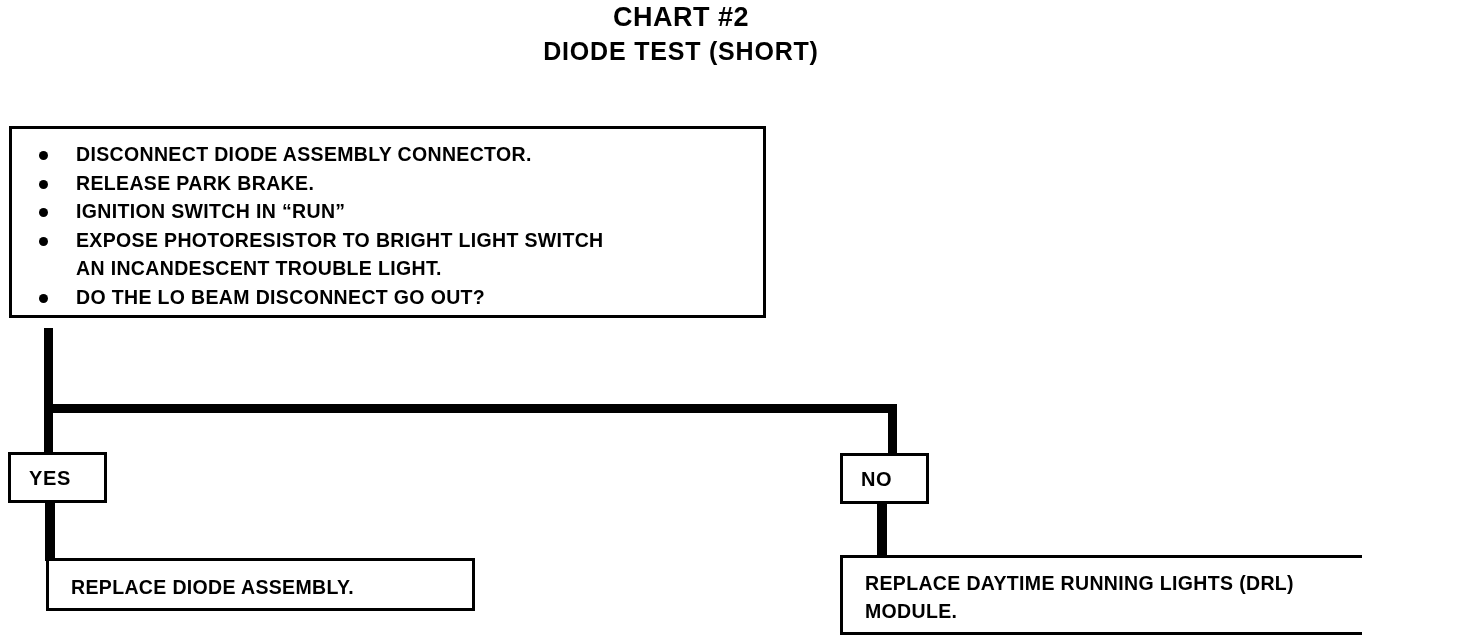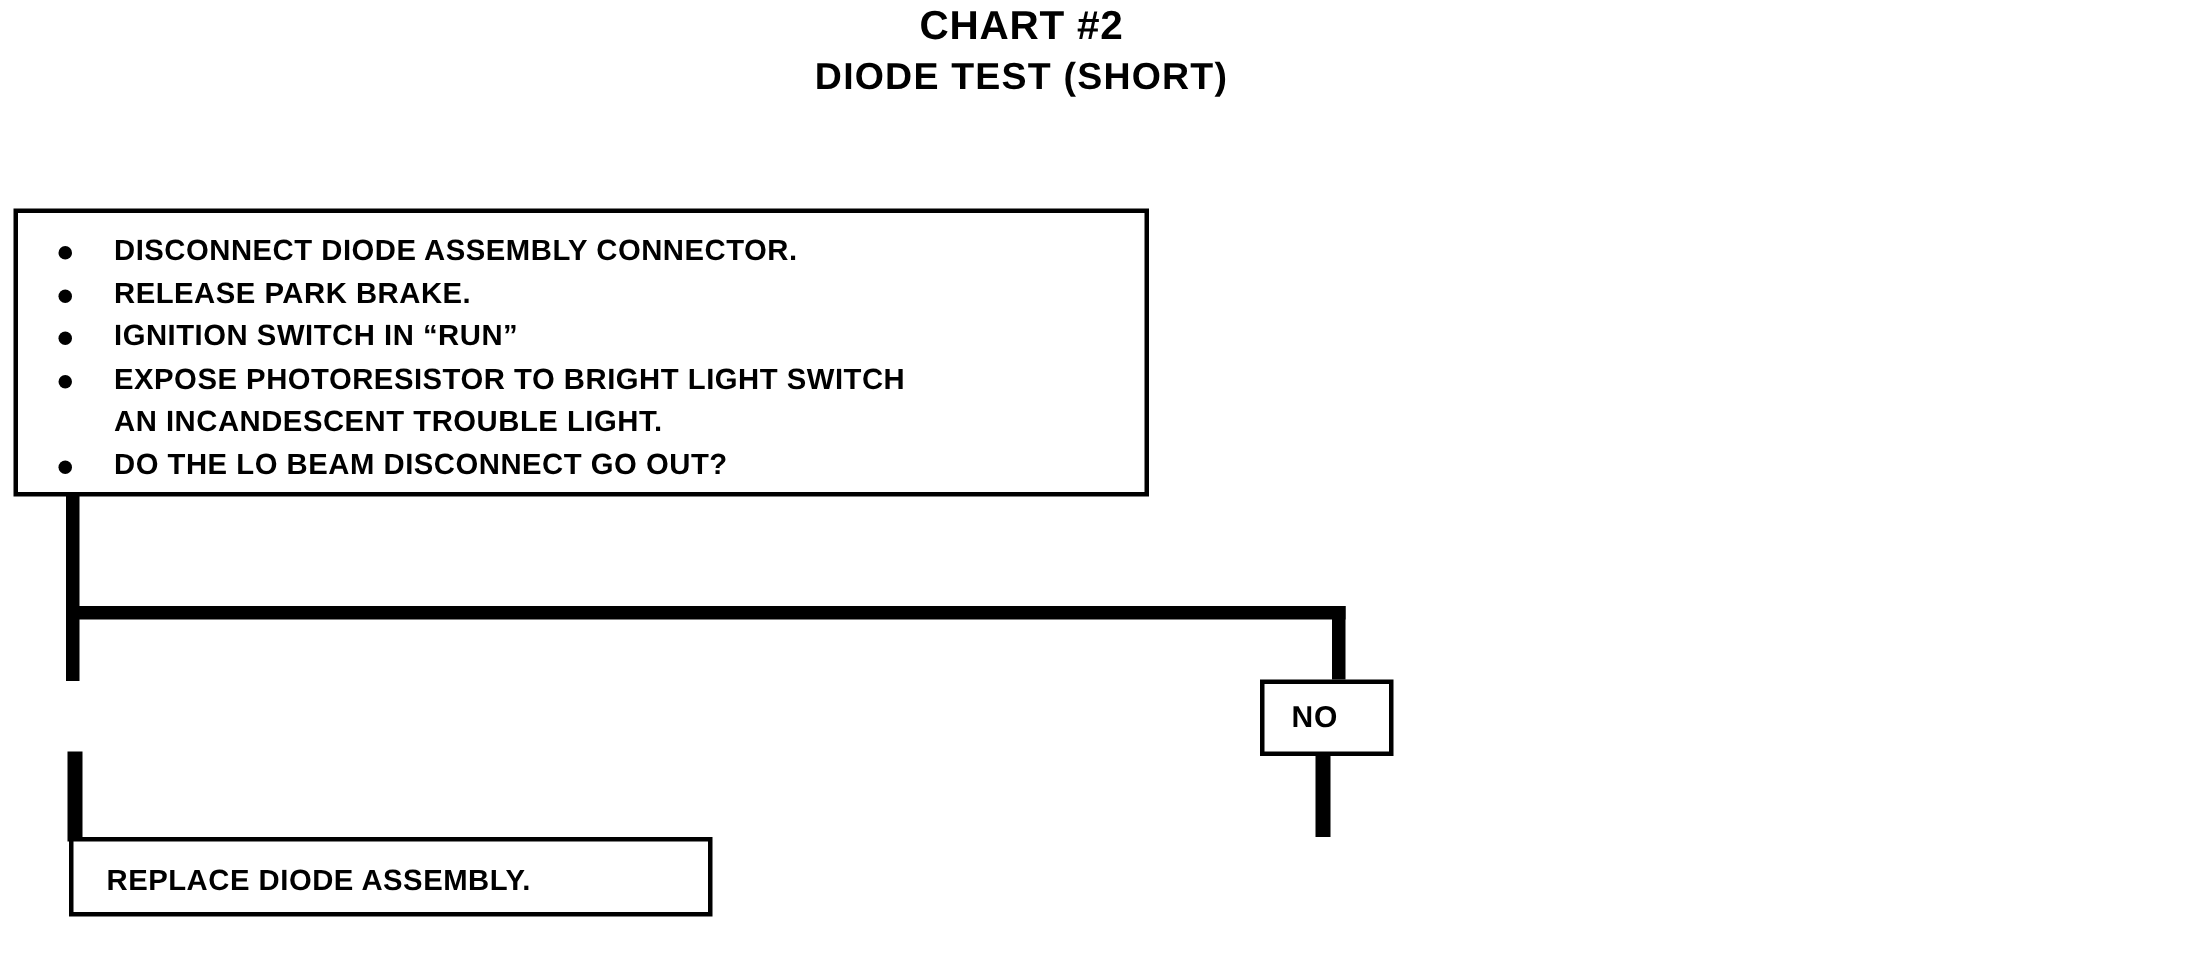--- a/index.html
+++ b/index.html
@@ -47,21 +47,21 @@
   .box {
     position: absolute;
     border: 3px solid #000000;
     background: #ffffff;
     box-sizing: border-box;
   }
 
   
   #box-condition {
     left: 9px;
-    top: 139px;
+    top: 126px;
     width: 757px;
     height: 192px;
     border-width: 3px;
   }
   #condition-list {
     list-style: none;
     margin: 0;
     padding: 11px 0 0 0;
   }
   #condition-list li {
@@ -203,27 +203,34 @@
   </div>
 
   <div class="line" id="line-cond-down"></div>
 
   <div class="line" id="line-branch"></div>
 
   <div class="line" id="line-yes-down"></div>
 
   <div class="line" id="line-no-down"></div>
 
+  <div class="box" id="box-yes">
+    <span class="decision-label">YES</span>
+  </div>
 
   <div class="box" id="box-no">
     <span class="decision-label">NO</span>
   </div>
 
   <div class="line" id="line-yes-outcome"></div>
 
   <div class="line" id="line-no-outcome"></div>
 
   <div class="box" id="box-outcome-yes">
     <div class="outcome-text">REPLACE DIODE ASSEMBLY.</div>
   </div>
 
+  <div class="box" id="box-outcome-no">
+    <div class="outcome-text">REPLACE DAYTIME RUNNING LIGHTS (DRL)
+MODULE.</div>
+  </div>
 
 </div>
 
 </body></html>

